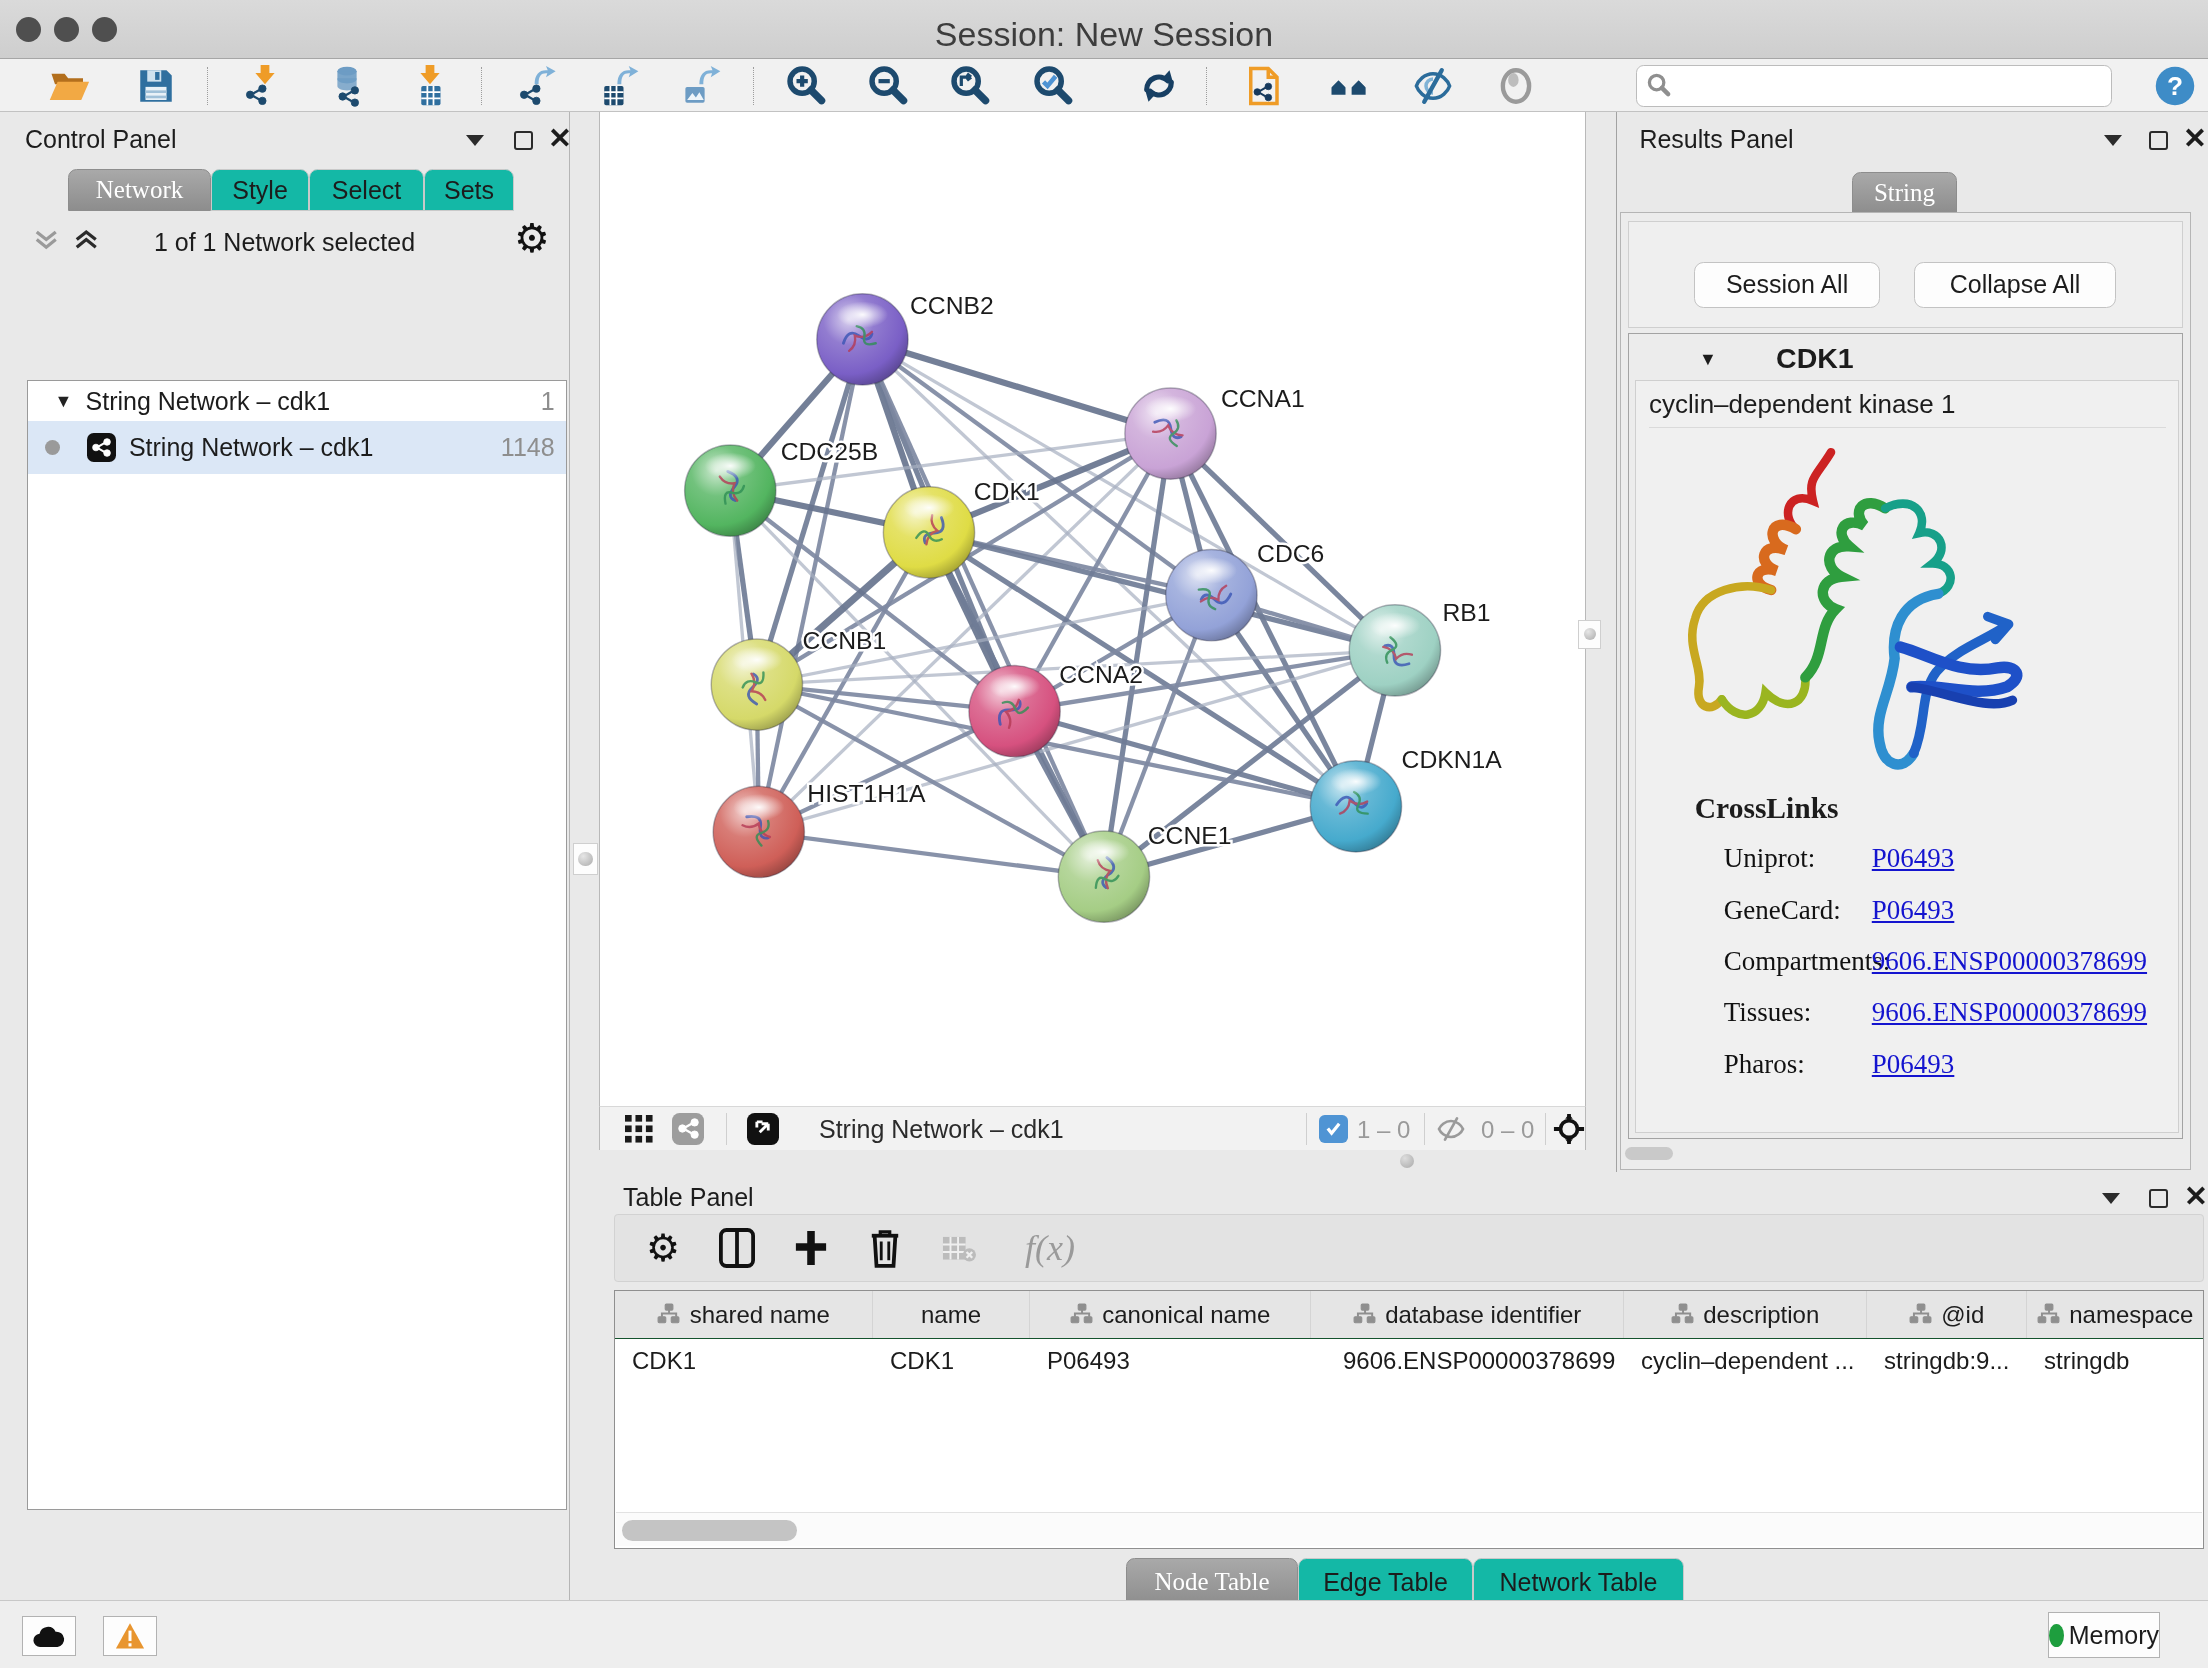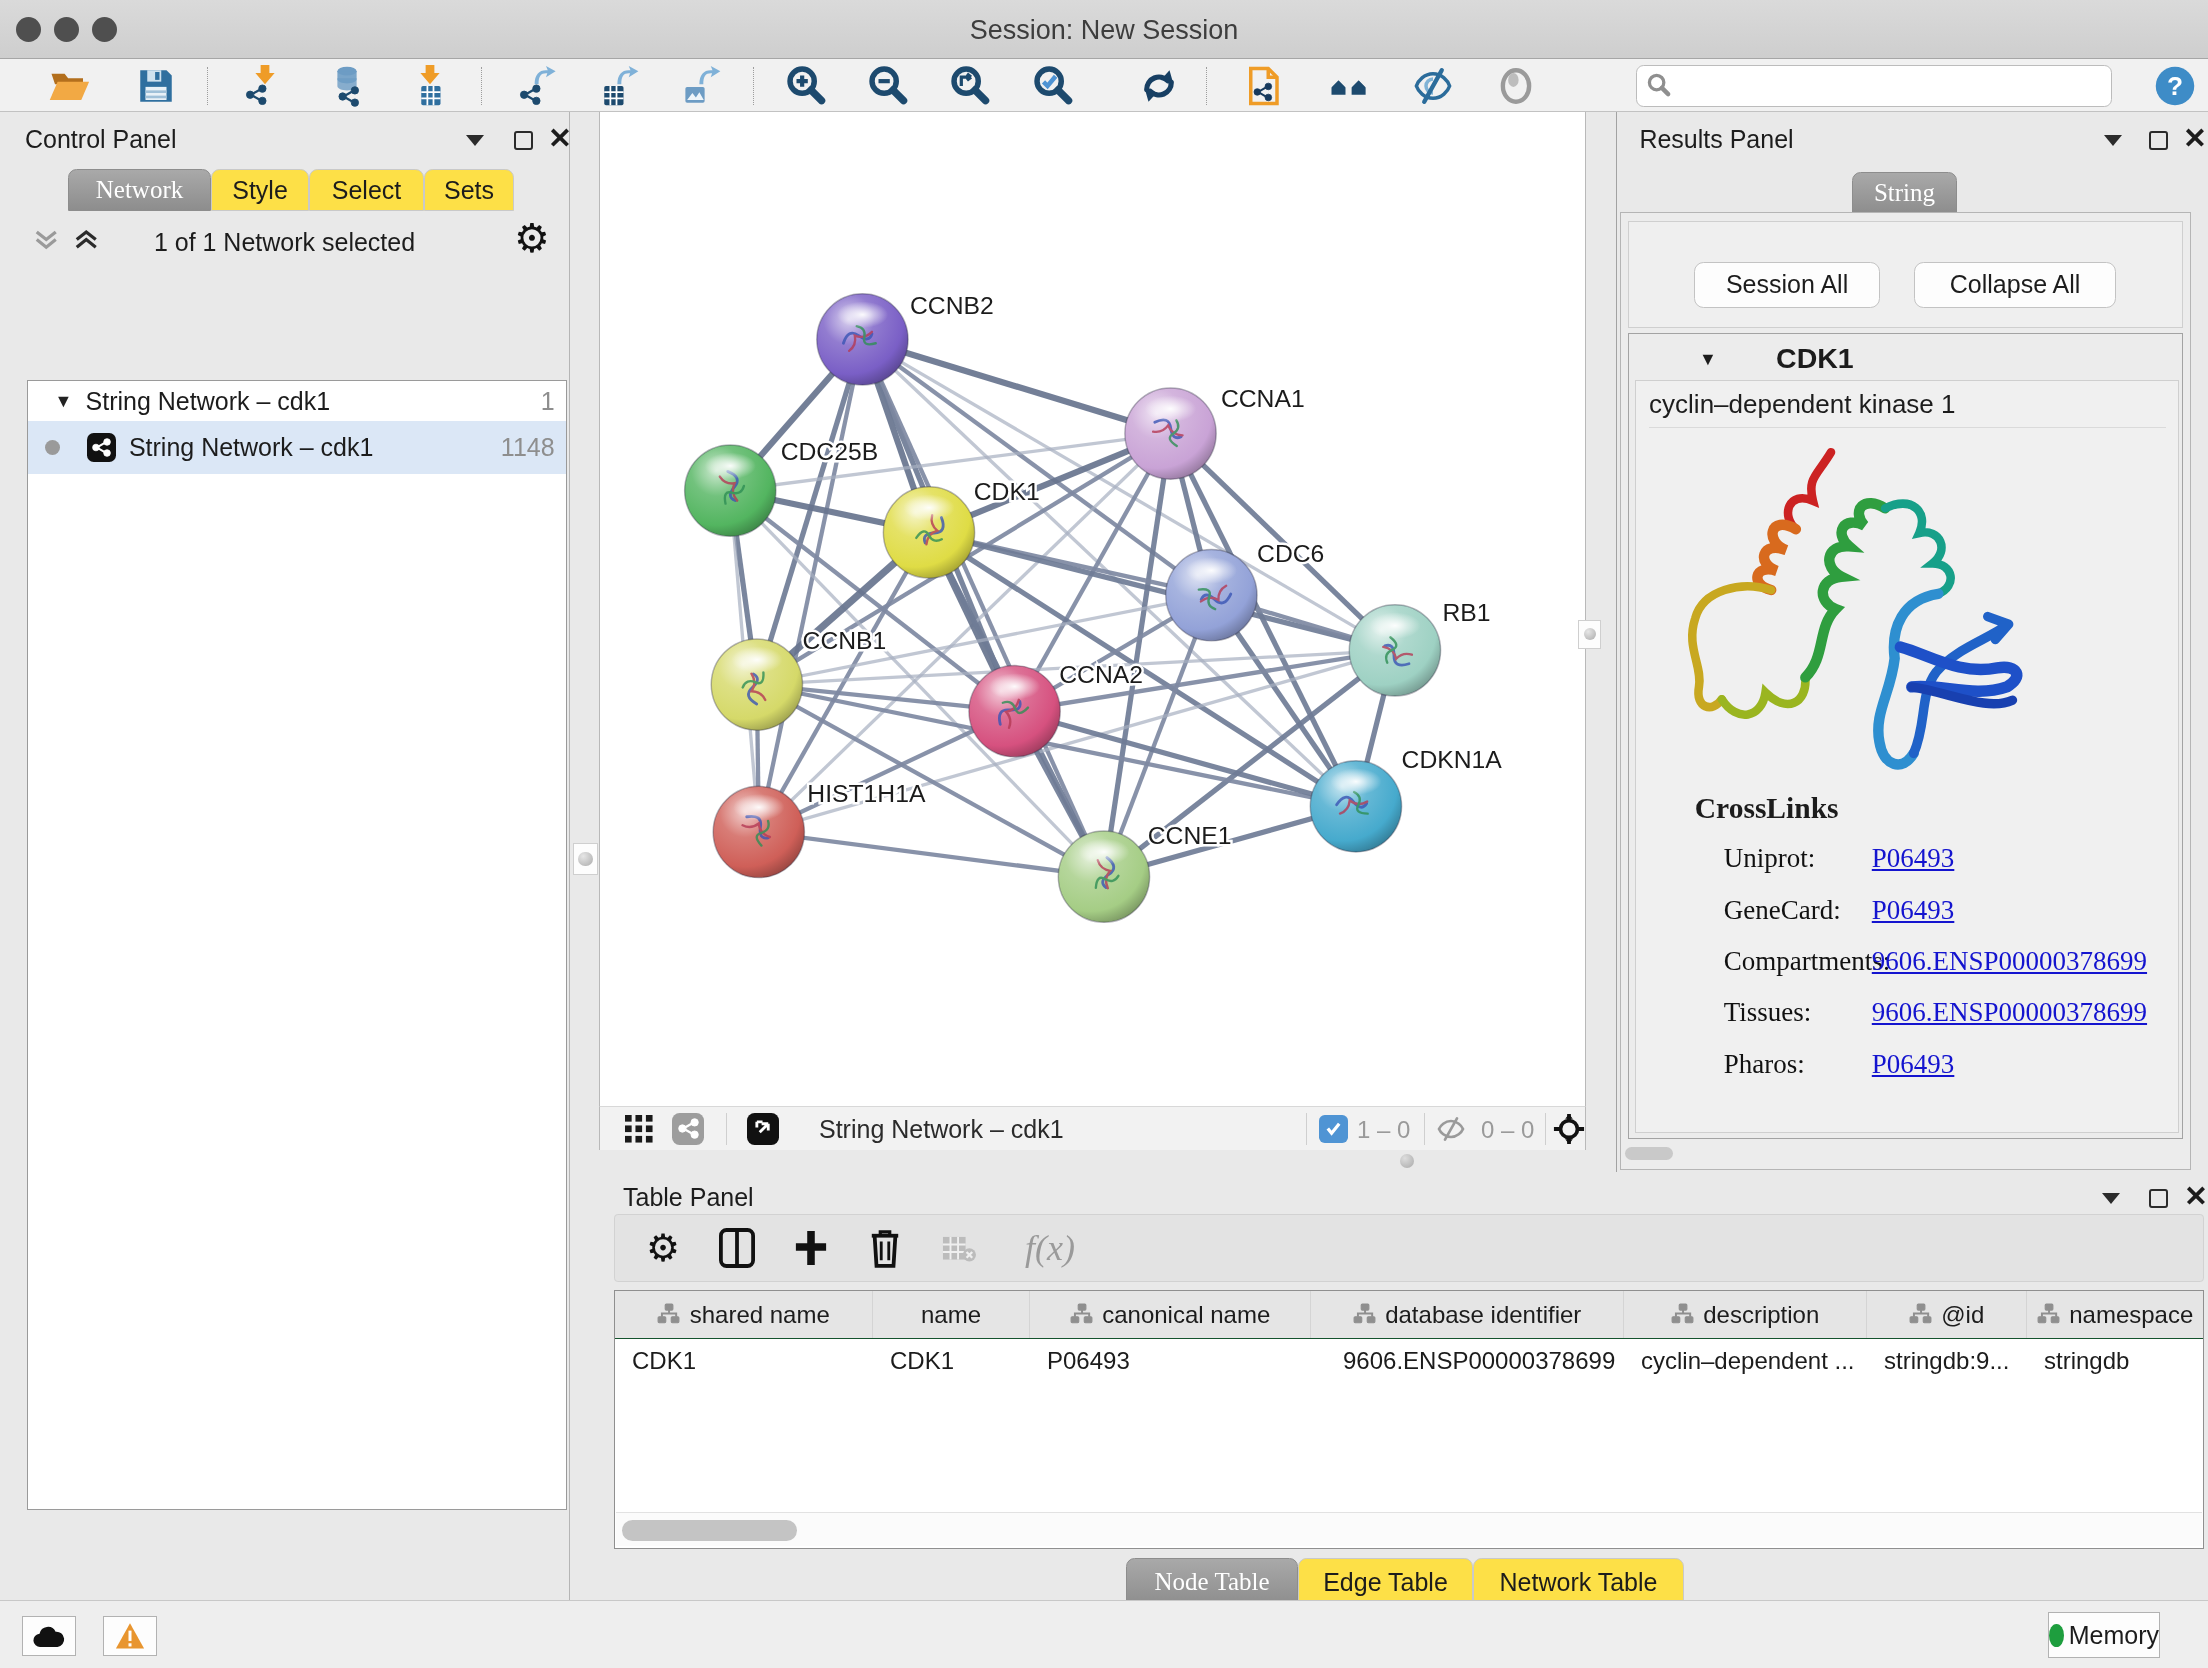--- a/index.html
+++ b/index.html
@@ -3,37 +3,37 @@
 <meta charset="utf-8">
 <style>
   * { margin:0; padding:0; box-sizing:border-box; }
   html,body { width:2208px; height:1668px; }
   body { font-family:"Liberation Sans", sans-serif; background:#e9e9e9; position:relative; overflow:hidden; color:#1c1c1c; }
   .abs { position:absolute; }
 
   
   .titlebar { left:0; top:0; width:2208px; height:59px; background:linear-gradient(#dadada,#cecece); border-bottom:1px solid #a6a6a6; }
   .tl { width:25px; height:25px; border-radius:50%; background:#4f4f4f; top:17px; }
-  .win-title { width:100%; text-align:center; top:15px; font-size:27px; color:#3d3d3d; }
+  .win-title { width:100%; text-align:center; top:15px; font-size:34px; color:#3d3d3d; }
 
   
   .toolbar { left:0; top:59px; width:2208px; height:53px; background:#f1f1f1; border-bottom:1px solid #c2c2c2; }
   .tbtn { top:3.8px; width:53px; height:46px; display:flex; align-items:center; justify-content:center; }
   .tbtn svg { width:42px; height:42px; }
   .tsep { top:7.6px; width:0; height:38px; border-left:1.9px dotted #9d9d9d; }
   .searchbox { left:1636px; top:5.7px; width:476px; height:42px; background:#fff; border:1px solid #bcbcbc; border-radius:7.6px; display:flex; align-items:center; padding-left:9.5px; }
   .searchbox input { border:none; outline:none; font-size:23px; width:418px; background:transparent; font-family:"Liberation Sans",sans-serif; }
 
   
   .ptitle { font-size:25px; color:#1c1c1c; }
   .sqbtn { width:19px; height:19px; border:2.4px solid #2b2b2b; border-radius:2.9px; }
   .xbtn { font-size:28.5px; font-weight:900; color:#1c1c1c; line-height:19px; }
   .tri { width:0; height:0; border-left:9.5px solid transparent; border-right:9.5px solid transparent; border-top:11.4px solid #2b2b2b; }
 
-  .tab { height:42px; display:flex; align-items:center; justify-content:center; font-size:25px; border-radius:8.6px 8.6px 0 0; border:1px solid #c9c9c9; background:#fde047; color:#1c1c1c; }
+  .tab { height:42px; display:flex; align-items:center; justify-content:center; font-size:25px; border-radius:8.6px 8.6px 0 0; border:1px solid #c9c9c9; background:#14b8a6; color:#1c1c1c; }
   .tab.sel { background:linear-gradient(#a9a9a9,#8d8d8d); color:#fff; border-color:#8d8d8d;font-family:Liberation Serif, serif; }
 
   
   .cp-list { left:27px; top:268px; width:540px; height:1130px; background:#fff; border:1.9px solid #9a9a9a; }
   .row-sel { background:#dbe7f6; }
   .treetxt { font-size:25px; }
   .cnt { color:#8e8e8e; font-size:25px; }
   .share-sq { width:28.5px; height:28.5px; background:#111; border-radius:6.7px; display:flex; align-items:center; justify-content:center; }
 
   

